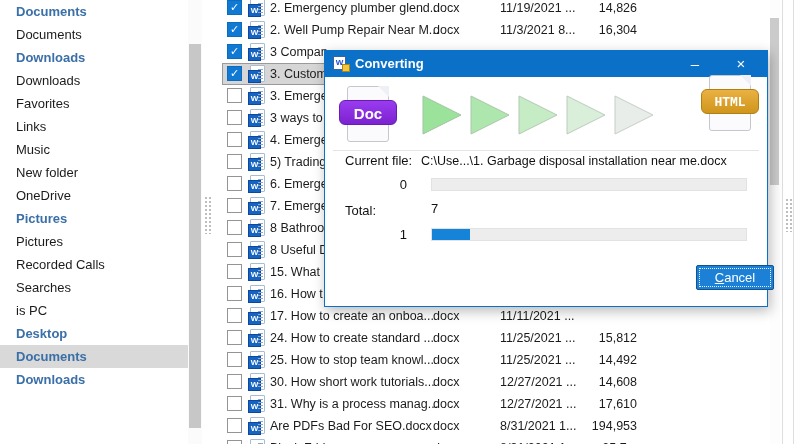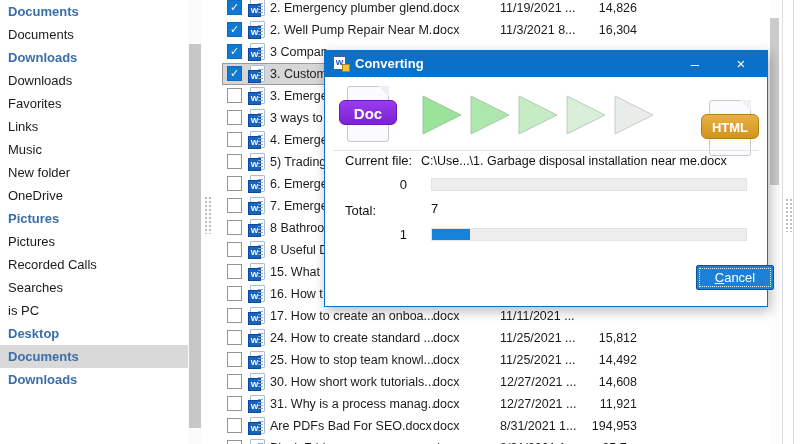--- a/index.html
+++ b/index.html
@@ -1,21 +1,21 @@
 <!DOCTYPE html>
 <html><head>
 <meta charset="utf-8">
 <style>
   html,body{margin:0;padding:0;background:#fff;}
   #app{position:relative;width:800px;height:444px;overflow:hidden;background:#fff;
        font-family:"Liberation Sans",sans-serif;color:#1b1b1b;}
 
   
   #sidebar{position:absolute;left:0;top:0;width:188px;height:444px;background:#fff;}
-  .sitem{height:23px;line-height:23px;padding-left:8px;font-size:13px;color:#1b1b1b;
+  .sitem{height:23px;line-height:23px;padding-left:16px;font-size:13px;color:#1b1b1b;
          white-space:nowrap;cursor:default;}
   .sitem.bold{font-weight:bold;color:#3a6fa8;}
   .sitem.sel{background:#d9d9d9;}
   #sb-scroll{position:absolute;left:188px;top:0;width:14px;height:444px;background:#fbfbfb;}
   #sb-scroll .thumb{position:absolute;left:1px;top:44px;width:12px;height:384px;background:#c7c7c7;}
   #splitter-l{position:absolute;left:202px;top:0;width:12px;height:444px;background:#fff;}
   .grip{position:absolute;background-image:radial-gradient(circle,#bdbdbd 1px,transparent 1.4px);
         background-size:4px 4px;}
   #splitter-l .grip{left:2px;top:196px;width:8px;height:38px;}
 
@@ -66,21 +66,21 @@
   .bigicon{position:absolute;width:58px;height:56px;}
   .bigicon .page{position:absolute;left:8px;top:0;width:42px;height:56px;background:#fbfbfd;
       border:1px solid #c6c6cf;border-radius:3px;box-sizing:border-box;font-style:normal;}
   .bigicon .page::after{content:"";position:absolute;right:-1px;top:-1px;width:0;height:0;
       border-style:solid;border-width:0 11px 11px 0;border-color:transparent #eef0f5 transparent transparent;}
   .bigicon .banner{position:absolute;left:0;top:14px;width:58px;height:25px;border-radius:6px;
       color:#fff;font-weight:bold;text-align:center;line-height:25px;font-style:normal;
       font-size:15px;box-sizing:border-box;}
   #doc-icon{left:14px;top:35px;}
   #doc-icon .banner{background:linear-gradient(#9a3bf0,#7c22cf);border:1px solid #6a1bb5;}
-  #html-icon{left:376px;top:49px;}
+  #html-icon{left:376px;top:24px;font-family:Liberation Mono, monospace;}
   #html-icon .banner{background:linear-gradient(#eab143,#cf951c);border:1px solid #b07f12;font-size:13px;}
   .arrows{position:absolute;left:96px;top:42px;width:240px;height:44px;}
 
   .dsep{position:absolute;left:8px;right:8px;top:99px;height:1px;background:#e4e4e4;}
   .dlabel,.dnum,.dval{position:absolute;font-size:13px;line-height:18px;color:#111;white-space:nowrap;}
   .cf-label{left:20px;top:101px;}
   .cf-value{left:96px;top:101px;width:352px;overflow:hidden;font-size:12.5px;}
   .n0{left:50px;top:125px;width:32px;text-align:right;}
   .tl{left:20px;top:151px;}
   .n7{left:106px;top:149px;}
@@ -398,21 +398,21 @@
 
       <div class="row">
         <span class="cb"></span>
         <span class="docicon">
           <i class="wbox">W</i>
           <i class="lines"></i>
         </span>
         <span class="c-name">31. Why is a process manag...</span>
         <span class="c-type">docx</span>
         <span class="c-date">12/27/2021 ...</span>
-        <span class="c-size">11,921</span>
+        <span class="c-size">17,610</span>
       </div>
 
       <div class="row">
         <span class="cb"></span>
         <span class="docicon">
           <i class="wbox">W</i>
           <i class="lines"></i>
         </span>
         <span class="c-name">Are PDFs Bad For SEO.docx</span>
         <span class="c-type">docx</span>

